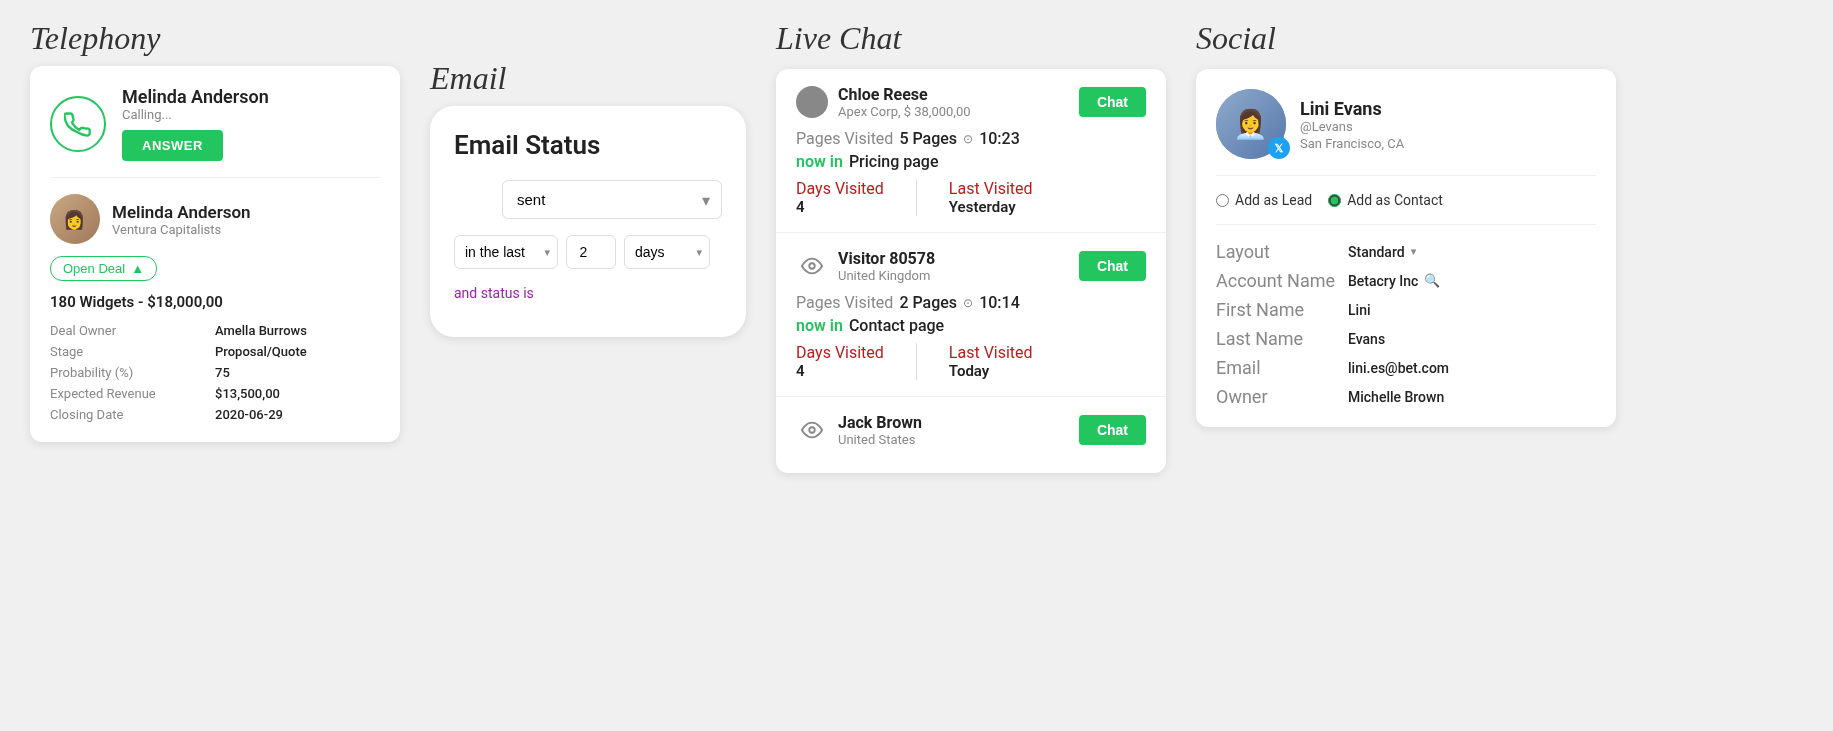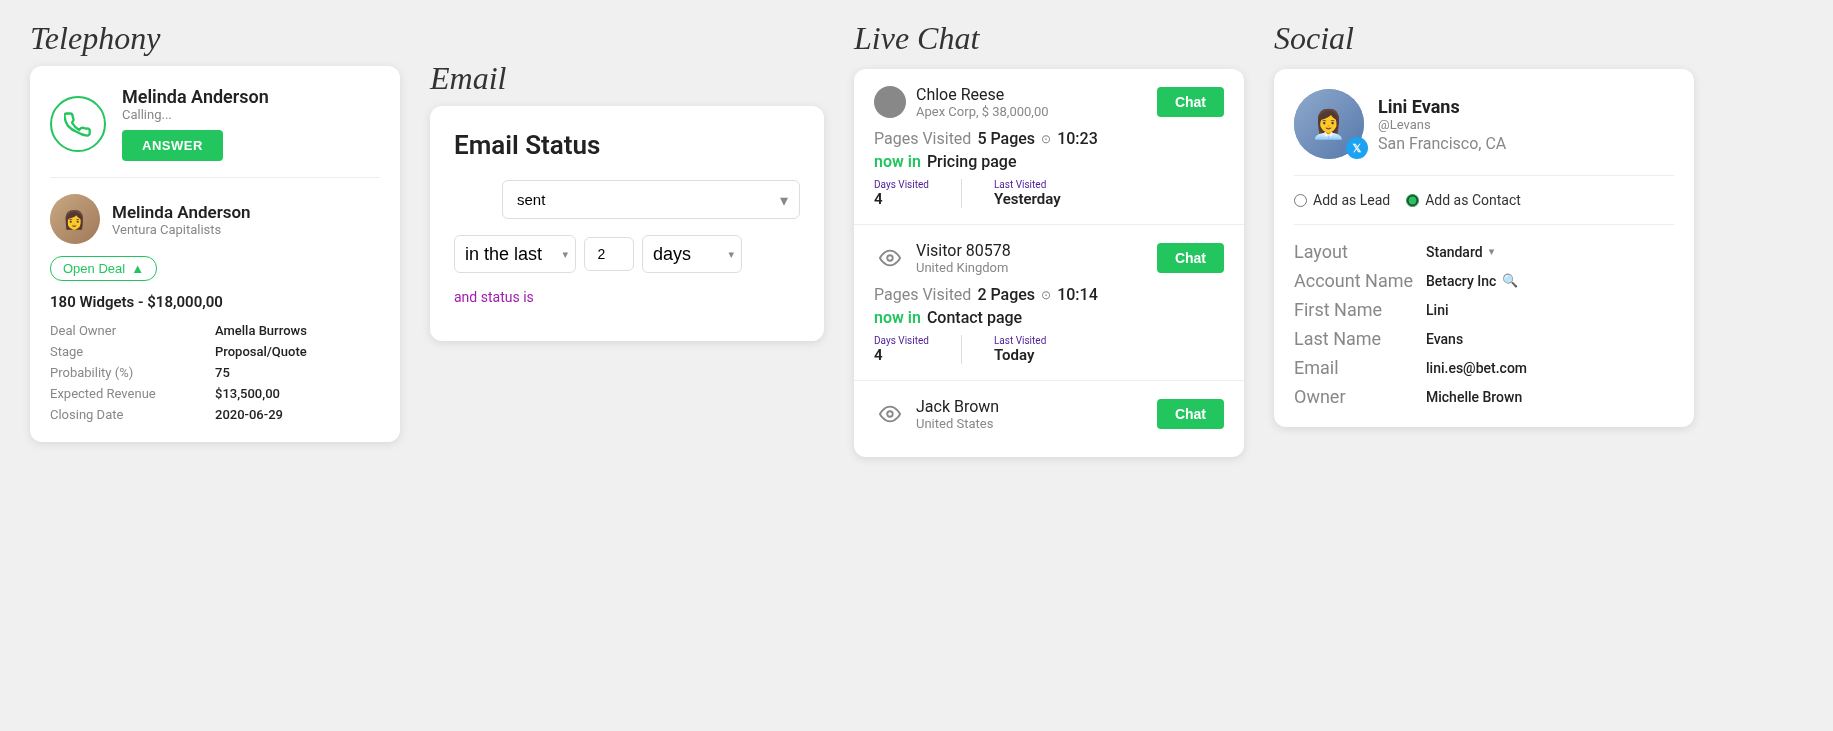--- a/index.html
+++ b/index.html
@@ -168,23 +168,23 @@
       font-weight: 500;
     }
 
     
     .email-section {
       margin-top: 40px;
     }
 
     .email-card {
       background: white;
-      border-radius: 12px;
+      border-radius: 24px;
       padding: 24px;
-      width: 394px;
+      width: 316px;
       box-shadow: 0 2px 10px rgba(0,0,0,0.1);
     }
 
     .email-card-title {
       font-size: 26px;
       font-weight: 600;
       color: #222;
       margin-bottom: 20px;
     }
 
@@ -313,21 +313,21 @@
       height: 32px;
       display: flex;
       align-items: center;
       justify-content: center;
       color: #888;
       font-size: 18px;
     }
 
     .visitor-name {
       font-size: 16px;
-      font-weight: 400;
+      font-weight: 700;
       color: #222;
     }
 
     .visitor-company {
       font-size: 13px;
       color: #888;
     }
 
     .chat-btn {
       background: #22c55e;
@@ -370,22 +370,22 @@
       gap: 24px;
       margin-top: 8px;
     }
 
     .divider-stat {
       display: flex;
       flex-direction: column;
     }
 
     .divider-stat-label {
-      font-size: 10px;
-      color: #4c1d95;
+      font-size: 16px;
+      color: #b91c1c;
     }
 
     .divider-stat-value {
       font-size: 15px;
       font-weight: 600;
       color: #222;
     }
 
     .divider-line {
       width: 1px;
@@ -469,21 +469,21 @@
       color: #222;
     }
 
     .social-handle {
       font-size: 13px;
       color: #888;
       margin-bottom: 2px;
     }
 
     .social-location {
-      font-size: 16px;
+      font-size: 13px;
       color: #888;
     }
 
     .add-as-section {
       display: flex;
       align-items: center;
       gap: 16px;
       margin-bottom: 16px;
       padding-bottom: 16px;
       border-bottom: 1px solid #eee;
@@ -542,21 +542,21 @@
     .inline-select-wrapper {
       position: relative;
       display: inline-flex;
       align-items: center;
     }
 
     .inline-select-wrapper select {
       padding: 8px 28px 8px 10px;
       border: 1.5px solid #ddd;
       border-radius: 6px;
-      font-size: 18px;
+      font-size: 14px;
       appearance: none;
       background: white;
       cursor: pointer;
     }
 
     .inline-select-wrapper .sel-arrow {
       position: absolute;
       right: 8px;
       pointer-events: none;
       color: #888;

